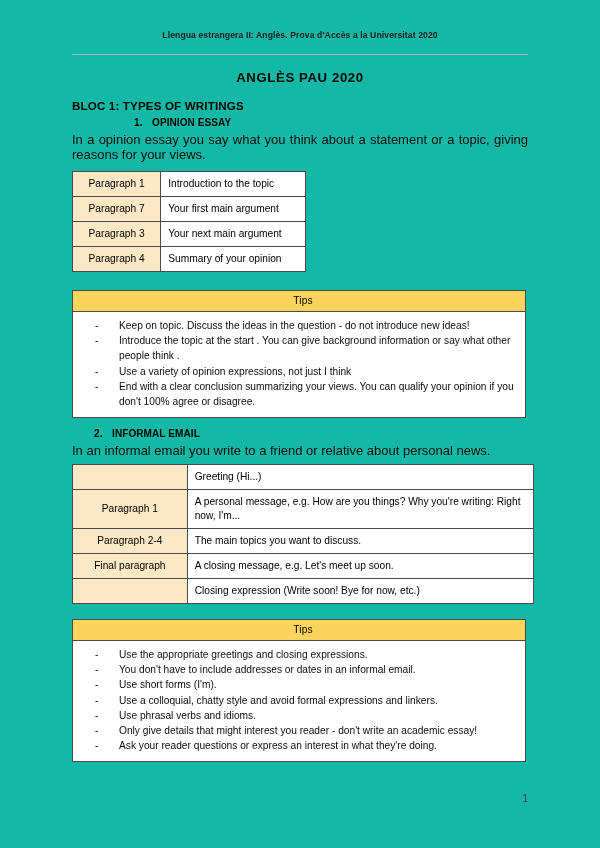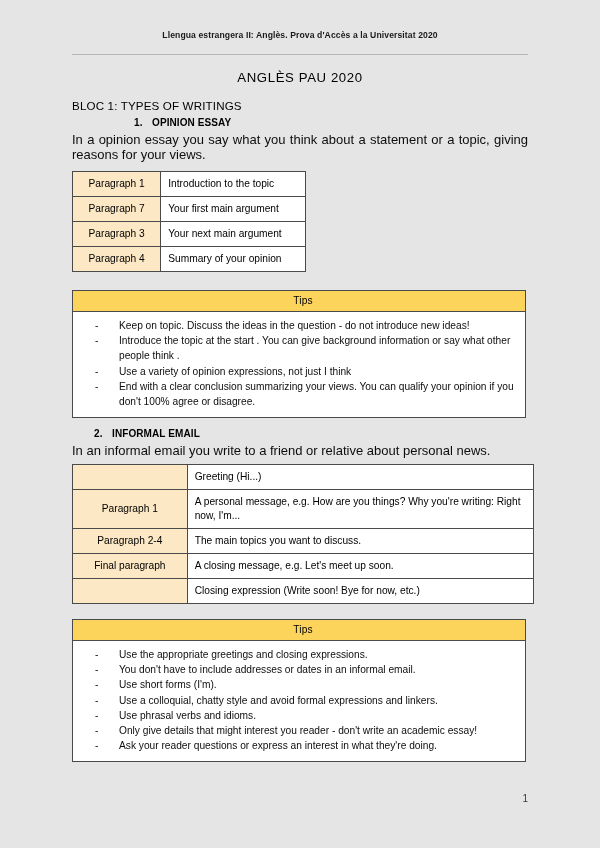--- a/index.html
+++ b/index.html
@@ -13,21 +13,21 @@
     font-family: "Liberation Sans", sans-serif;
     color: #000000;
     position: relative;
     overflow: hidden;
   }
   .page {
     position: absolute;
     left: 0; top: 0;
     width: 600px;
     height: 848px;
-    background: #e5e5e5;
+    background: #14b8a6;
   }
   .content {
     position: absolute;
     left: 72px;
     top: 0;
     width: 456px;
   }
 
   
   .doc-header {
@@ -51,29 +51,29 @@
   }
 
   
   .doc-title {
     position: absolute;
     left: 0;
     top: 70px;
     width: 456px;
     text-align: center;
     font-size: 13.2px;
-    font-weight: normal;
+    font-weight: bold;
     letter-spacing: 0.6px;
   }
   .bloc-title {
     position: absolute;
     left: 0;
     top: 99px;
     font-size: 11.6px;
-    font-weight: normal;
+    font-weight: bold;
     letter-spacing: 0.15px;
   }
   .sub-heading {
     position: absolute;
     font-size: 10px;
     font-weight: bold;
     letter-spacing: 0.1px;
   }
   .sub-num {
     display: inline-block;

